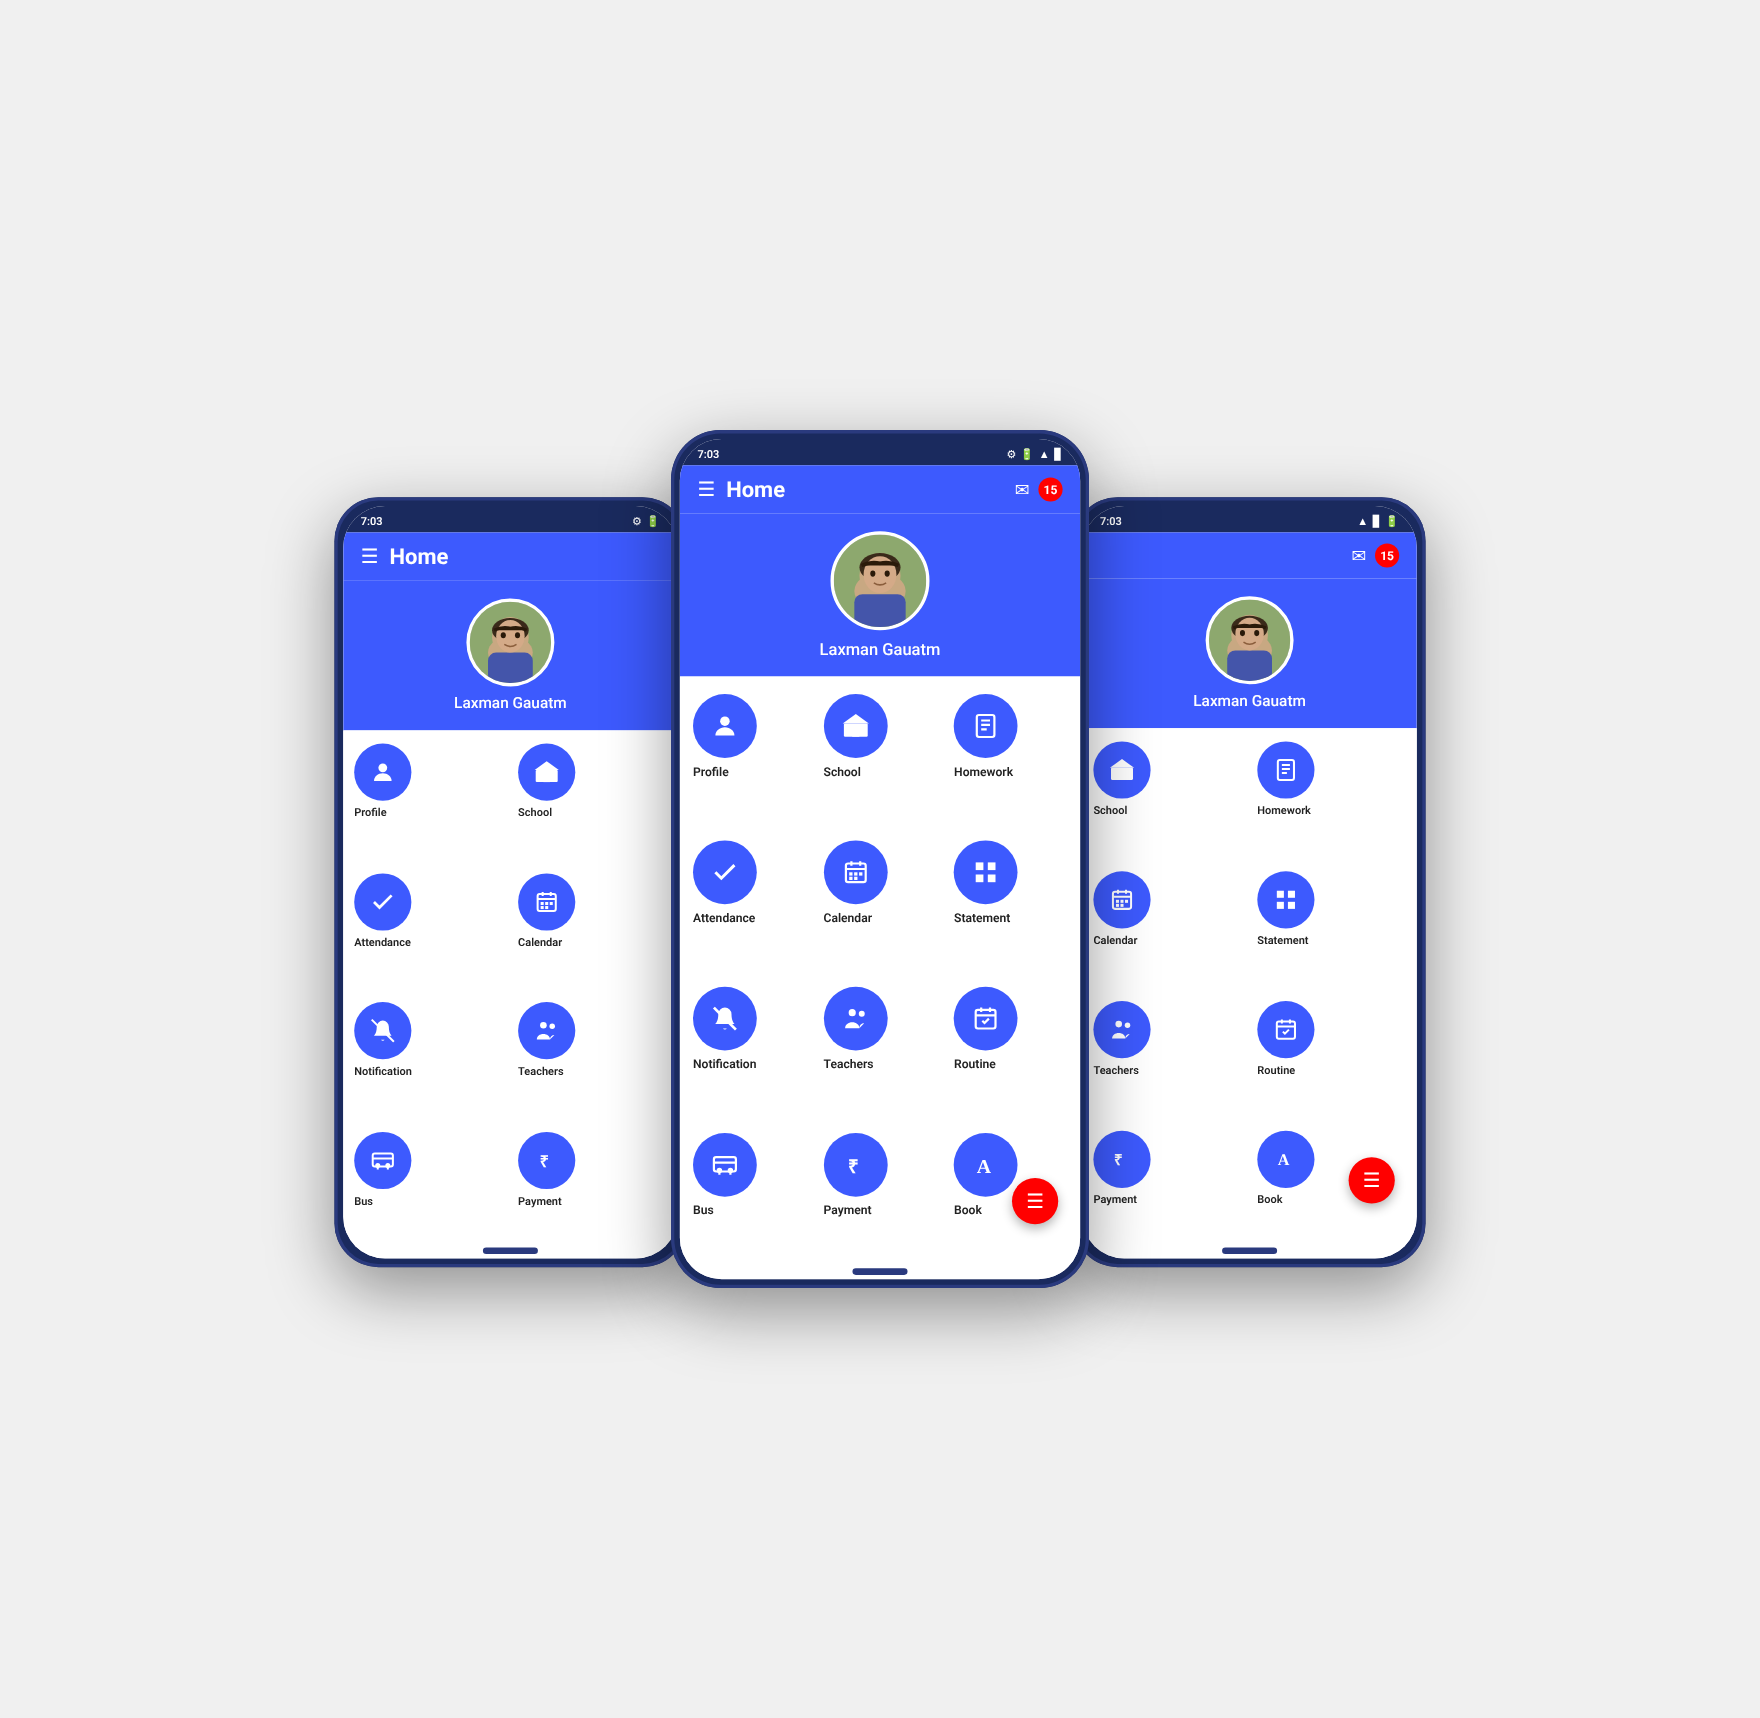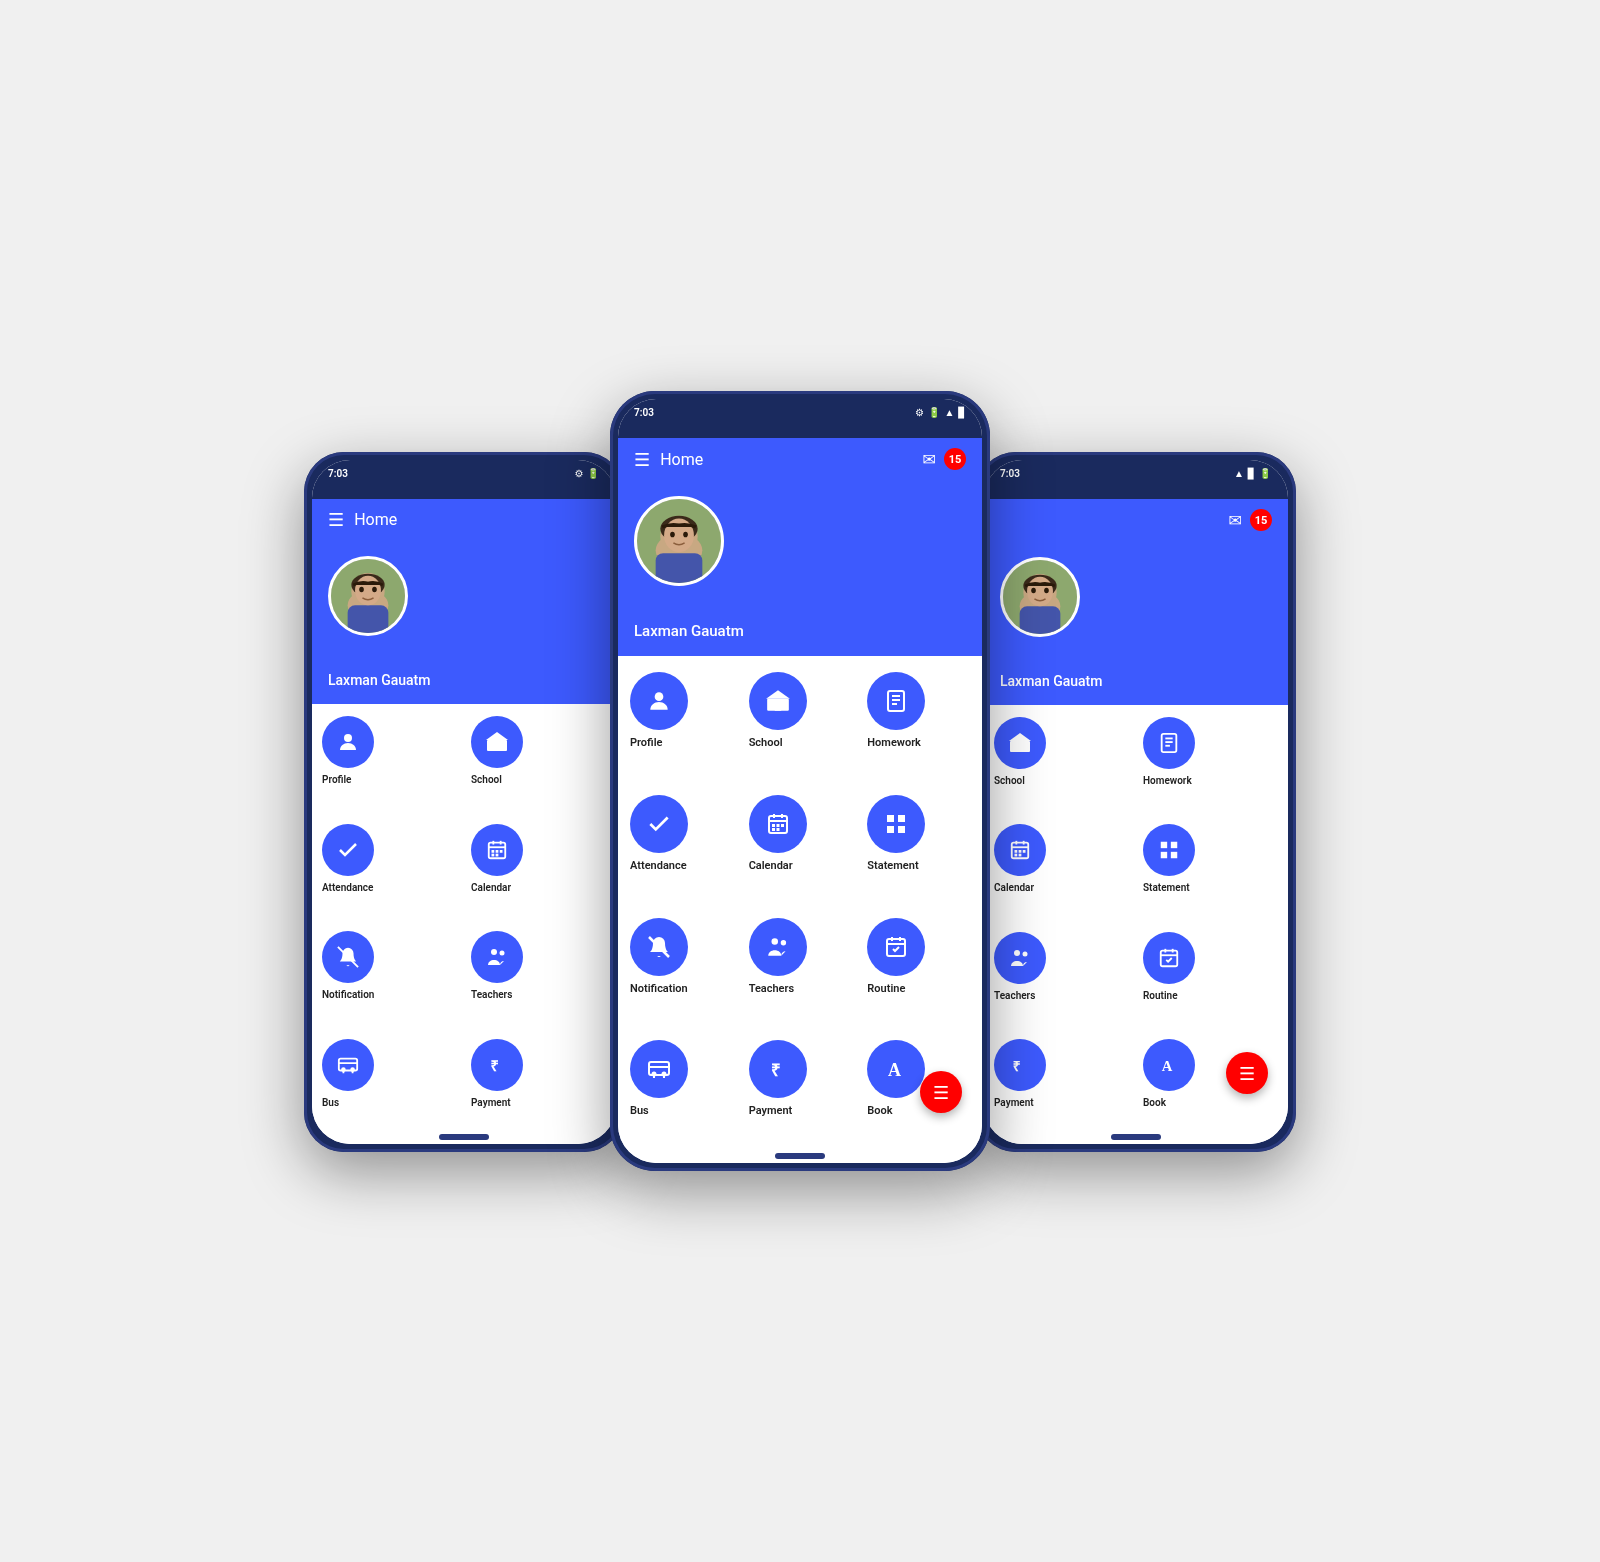--- a/index.html
+++ b/index.html
@@ -79,21 +79,21 @@
       flex-direction: column;
     }
 
     .phone-center .phone-inner {
       border-radius: 38px;
     }
 
     
     .notch-bar {
       background: #1a2a5e;
-      padding: 8px 16px 20px;
+      padding: 8px 16px 4px;
       display: flex;
       align-items: center;
       justify-content: space-between;
       flex-shrink: 0;
     }
 
     .status-left {
       font-size: 10px;
       color: white;
       font-weight: 600;
@@ -121,22 +121,22 @@
       gap: 10px;
     }
 
     .hamburger {
       color: white;
       font-size: 18px;
     }
 
     .app-title {
       color: white;
-      font-size: 16px;
-      font-weight: 400;
+      font-size: 20px;
+      font-weight: 700;
     }
 
     .header-right {
       display: flex;
       align-items: center;
       gap: 8px;
     }
 
     .notif-badge {
       position: relative;
@@ -147,22 +147,22 @@
       color: white;
       font-size: 16px;
     }
 
     
     .profile-section {
       background: #3d5afe;
       padding: 16px;
       display: flex;
       flex-direction: column;
+      align-items: center;
       flex-shrink: 0;
-      gap: 28px;
     }
 
     .avatar-ring {
       width: 80px;
       height: 80px;
       border-radius: 50%;
       border: 3px solid white;
       overflow: hidden;
       background: #ccc;
     }

